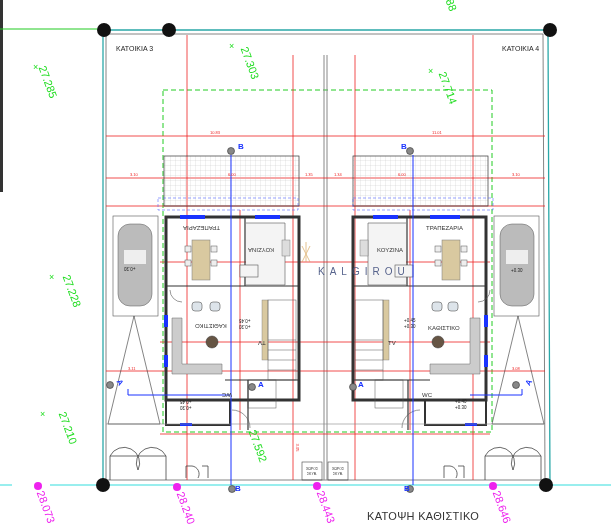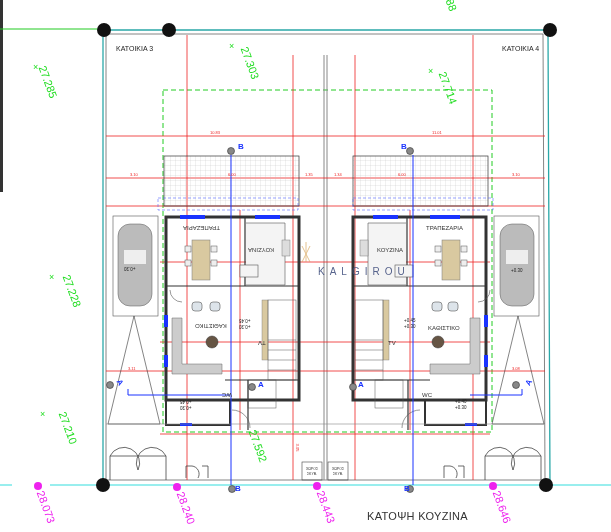--- a/index.html
+++ b/index.html
@@ -307,13 +307,13 @@
   <div>ΧΩΡΟΣ</div>
   <div>ΣΚΥΒ.</div>
 </div>
 <div class="store" style="left:328px;top:467px;width:20px">
   <div>ΧΩΡΟΣ</div>
   <div>ΣΚΥΒ.</div>
 </div>
 
 <div class="wm">KALGIROU</div>
 
-<div class="plan-title">ΚΑΤΟΨΗ ΚΟΥΖΙΝΑ</div>
+<div class="plan-title">ΚΑΤΟΨΗ ΚΑΘΙΣΤΙΚΟ</div>
 
 </body></html>

